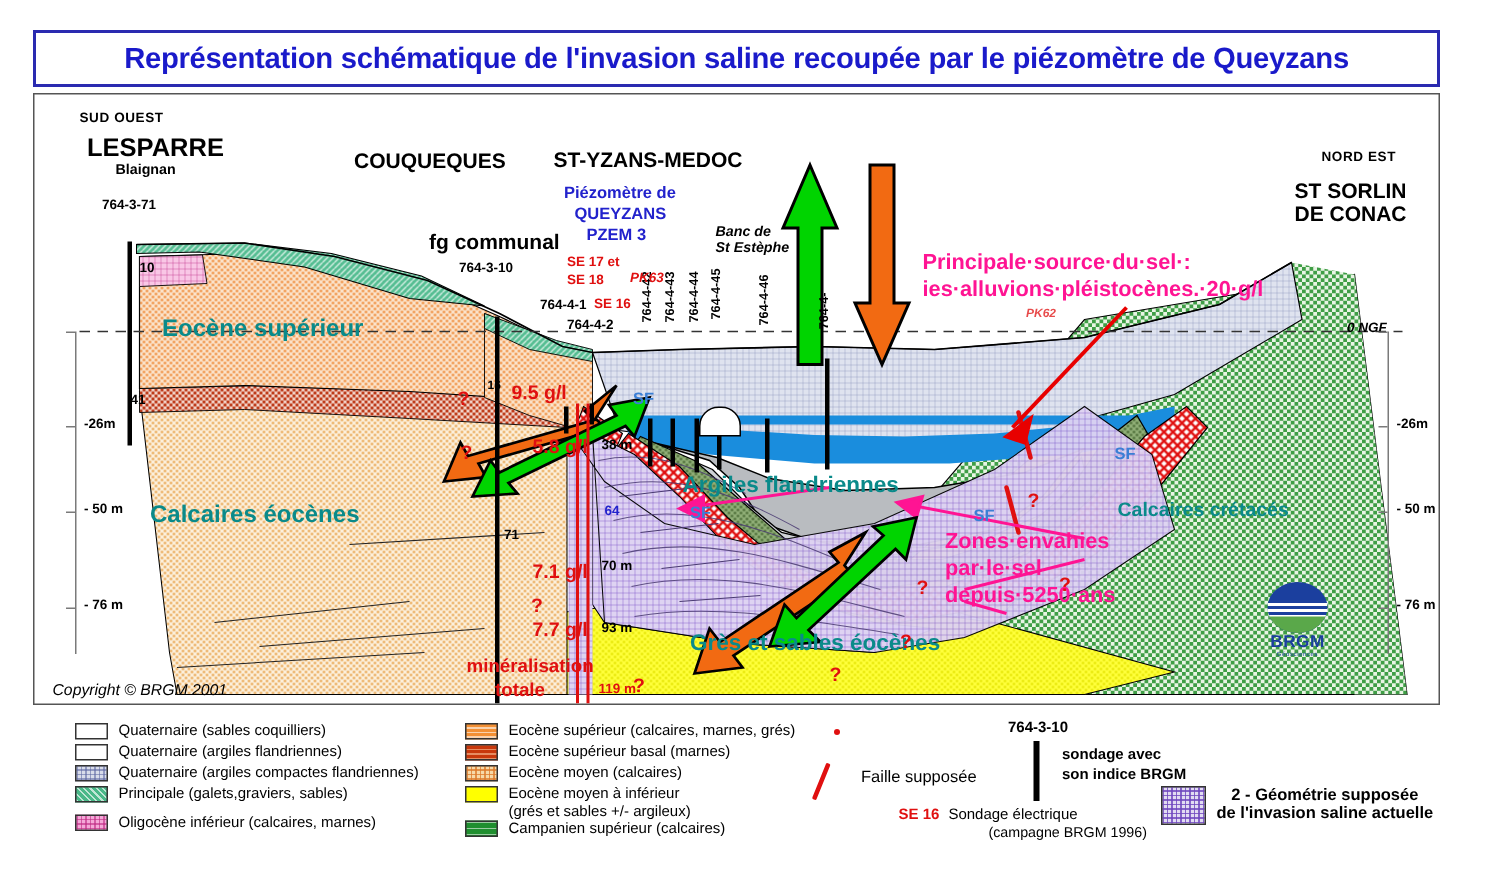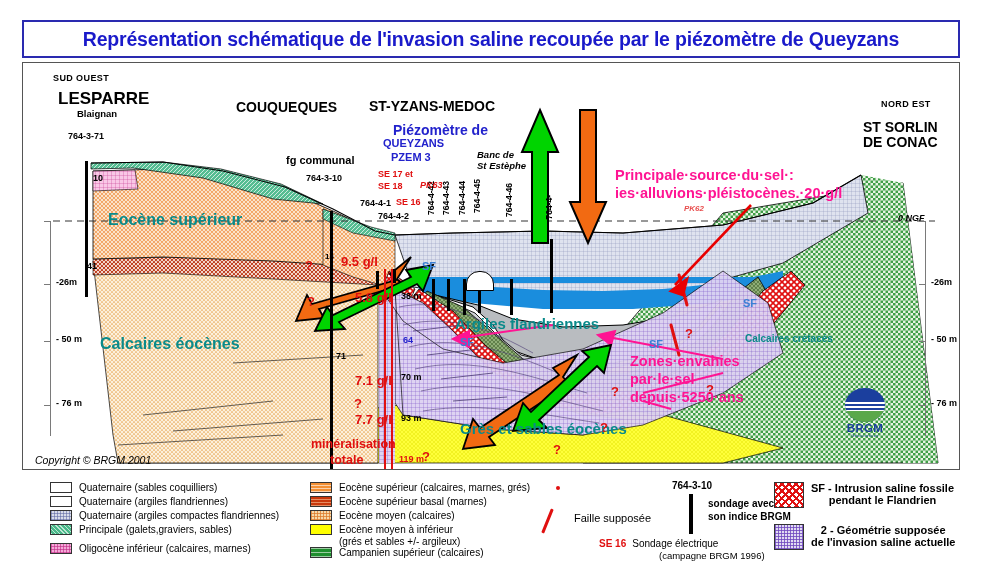--- a/index.html
+++ b/index.html
@@ -312,28 +312,28 @@
     <div class="t blk" style="left:30px;top:10px;font-size:9px;letter-spacing:0.4px;">SUD OUEST</div>
     <div class="t blk" style="left:858px;top:36px;font-size:9px;letter-spacing:0.4px;">NORD EST</div>
 
     <div class="t blk" style="left:35px;top:26px;font-size:17px;">LESPARRE</div>
     <div class="t blk" style="left:54px;top:46px;font-size:9.5px;">Blaignan</div>
     <div class="t blk" style="left:213px;top:37px;font-size:14px;">COUQUEQUES</div>
     <div class="t blk" style="left:346px;top:36px;font-size:14px;">ST-YZANS-MEDOC</div>
     <div class="t blk" style="left:840px;top:57px;font-size:14px;">ST SORLIN</div>
     <div class="t blk" style="left:840px;top:72px;font-size:14px;">DE CONAC</div>
 
-    <div class="t blue" style="left:353px;top:60px;font-size:14px;margin-left:17px;">Piézomètre de</div>
+    <div class="t blue" style="left:353px;top:60px;font-size:11px;">Piézomètre de</div>
     <div class="t blue" style="left:360px;top:74px;font-size:11px;">QUEYZANS</div>
     <div class="t blue" style="left:368px;top:88px;font-size:11px;">PZEM 3</div>
 
     <div class="t blk ital" style="left:454px;top:87px;font-size:9.5px;">Banc de</div>
     <div class="t blk ital" style="left:454px;top:98px;font-size:9.5px;">St Estèphe</div>
 
-    <div class="t blk" style="left:263px;top:91px;font-size:11px;">fg communal</div>
+    <div class="t blk" style="left:263px;top:91px;font-size:14px;">fg communal</div>
 
     <div class="t blk" style="left:45px;top:68px;font-size:9px;">764-3-71</div>
     <div class="t blk" style="left:283px;top:110px;font-size:9px;">764-3-10</div>
     <div class="t blk" style="left:337px;top:135px;font-size:9px;">764-4-1</div>
     <div class="t blk" style="left:355px;top:148px;font-size:9px;">764-4-2</div>
     <div class="t blk vert" style="left:404px;top:118px;font-size:8.5px;">764-4-42</div>
     <div class="t blk vert" style="left:419px;top:118px;font-size:8.5px;">764-4-43</div>
     <div class="t blk vert" style="left:435px;top:118px;font-size:8.5px;">764-4-44</div>
     <div class="t blk vert" style="left:450px;top:116px;font-size:8.5px;">764-4-45</div>
     <div class="t blk vert" style="left:482px;top:120px;font-size:8.5px;">764-4-46</div>
@@ -341,21 +341,21 @@
 
     <div class="t red" style="left:355px;top:106px;font-size:9px;">SE 17 et</div>
     <div class="t red" style="left:355px;top:118px;font-size:9px;text-align:center;">SE 18</div>
     <div class="t red" style="left:373px;top:134px;font-size:9px;">SE 16</div>
     <div class="t red ital" style="left:397px;top:117px;font-size:9px;">PK63</div>
     <div class="t red ital" style="left:661px;top:142px;font-size:8px;opacity:.75;">PK62</div>
 
     <div class="t teal" style="left:77px;top:272px;font-size:16px;">Calcaires éocènes</div>
     <div class="t teal" style="left:85px;top:148px;font-size:16px;">Eocène supérieur</div>
     <div class="t teal" style="left:432px;top:253px;font-size:15px;">Argiles flandriennes</div>
-    <div class="t teal" style="left:722px;top:270px;font-size:10px;">Calcaires crétacés</div>
+    <div class="t teal" style="left:722px;top:270px;font-size:13px;">Calcaires crétacés</div>
     <div class="t teal" style="left:437px;top:358px;font-size:15px;">Grès et sables éocènes</div>
 
     <div class="t" style="left:399px;top:197px;font-size:11px;color:#3a7fd5;font-weight:bold;">SF</div>
     <div class="t" style="left:437px;top:273px;font-size:11px;color:#3a7fd5;font-weight:bold;">SF</div>
     <div class="t" style="left:626px;top:275px;font-size:11px;color:#3a7fd5;font-weight:bold;">SF</div>
     <div class="t" style="left:720px;top:234px;font-size:11px;color:#3a7fd5;font-weight:bold;">SF</div>
 
     <div class="t mag" style="left:592px;top:104px;font-size:14.5px;">Principale·source·du·sel·:</div>
     <div class="t mag" style="left:592px;top:122px;font-size:14.5px;">ies·alluvions·pléistocènes.·20·g/l</div>
 
@@ -489,27 +489,20 @@
       <div class="lg-txt" style="font-size:10px;font-weight:bold;">764-3-10</div>
     </div>
     <div class="sond-bar" style="left:667px;top:14px;height:40px;"></div>
     <div class="lg-row" style="left:686px;top:18px;">
       <div class="lg-txt-b" style="font-size:10px;">sondage avec</div>
     </div>
     <div class="lg-row" style="left:686px;top:31px;">
       <div class="lg-txt-b" style="font-size:10px;">son indice BRGM</div>
     </div>
 
-    <div class="lg-row" style="left:752px;top:2px;align-items:flex-start;">
-      <div class="sw-lg p-sf"></div>
-      <div>
-        <div class="lg-txt-b">SF - Intrusion saline fossile</div>
-        <div class="lg-txt-b" style="text-align:center;">pendant le Flandrien</div>
-      </div>
-    </div>
     <div class="lg-row" style="left:752px;top:44px;align-items:flex-start;">
       <div class="sw-lg p-inv"></div>
       <div>
         <div class="lg-txt-b" style="text-align:center;">2 - Géométrie supposée</div>
         <div class="lg-txt-b">de l'invasion saline actuelle</div>
       </div>
     </div>
   </div>
 
 </div>

